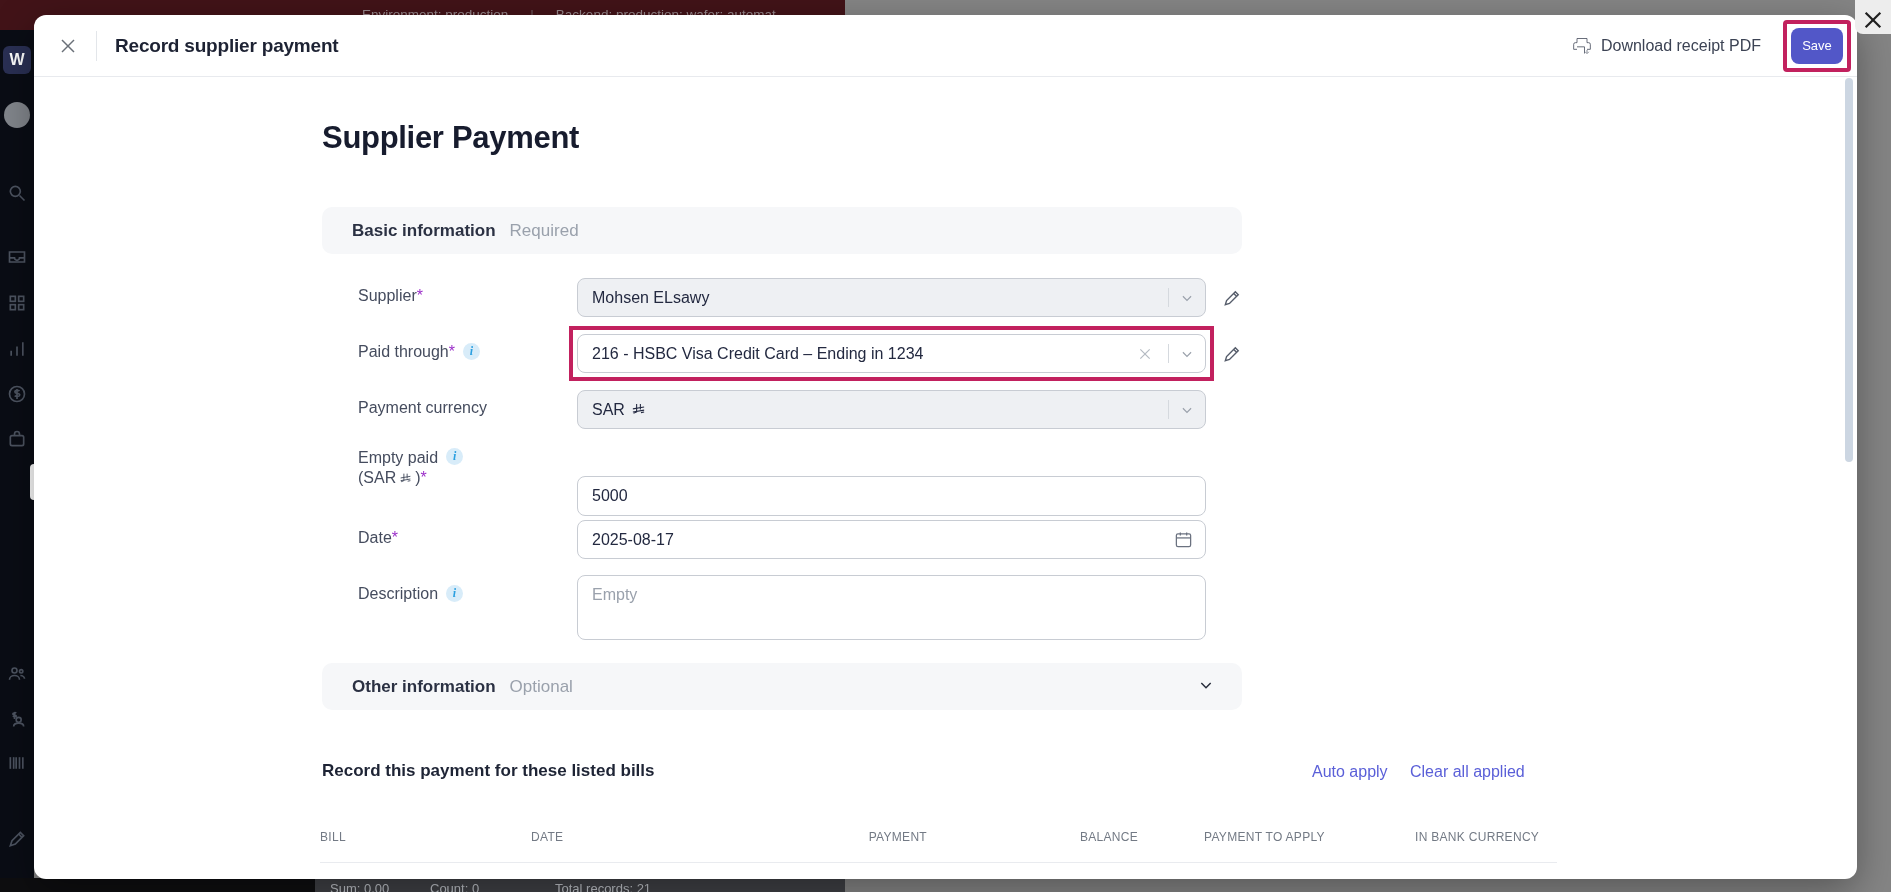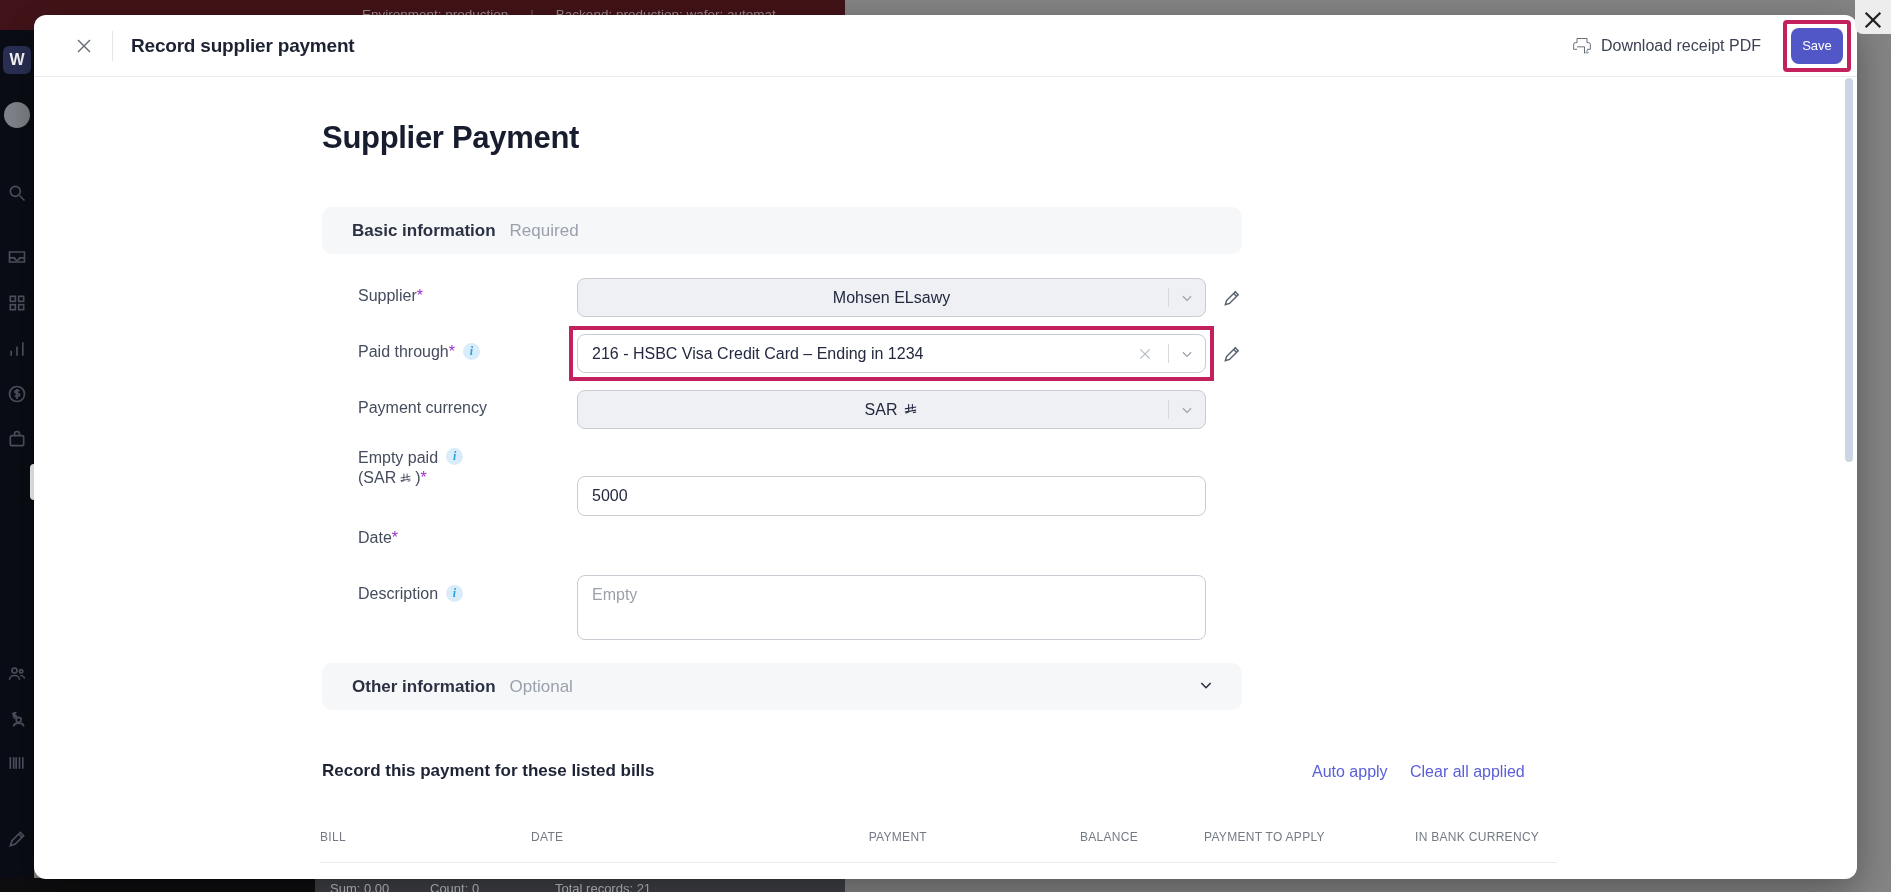--- a/index.html
+++ b/index.html
@@ -22,21 +22,21 @@
   .sb-pill { position:absolute; left:30px; top:434px; width:8px; height:36px; background:#ffffff; border-radius:4px; }
   .app-statusbar-dark1 { position:absolute; left:0; top:878px; width:315px; height:14px; background:#0e0e10; }
   .app-statusbar-dark2 { position:absolute; left:315px; top:878px; width:530px; height:14px; background:#3f4045; overflow:hidden;
                          color:#bdc0c6; font-size:13px; }
   .app-statusbar-dark2 span { position:absolute; top:3px; white-space:nowrap; }
 
   
   .modal { position:absolute; left:34px; top:15px; width:1823px; height:864px; background:#ffffff; border-radius:12px;
            box-shadow:0 12px 40px rgba(0,0,0,.35); overflow:hidden; }
   .modal-header { position:absolute; left:0; top:0; width:100%; height:62px; border-bottom:1px solid #e8eaee;
-                  display:flex; align-items:center; padding-left:36px; }
+                  display:flex; align-items:center; padding-left:20px; }
   .hdr-close { width:28px; height:28px; display:flex; align-items:center; justify-content:center; cursor:pointer; }
   .hdr-close svg { width:18px; height:18px; stroke:#6a7078; stroke-width:2; }
   .hdr-divider { width:1px; height:30px; background:#e3e6ea; margin-left:14px; }
   .hdr-title { margin-left:18px; font-size:19px; font-weight:bold; color:#1d2233; letter-spacing:-0.2px; }
   .hdr-spacer { flex:1; }
   .download-btn { display:flex; align-items:center; gap:9px; color:#3c4354; font-size:16px; cursor:pointer; margin-right:22px; }
   .download-btn svg { width:20px; height:20px; stroke:#4a5160; }
   .save-annotation { width:68px; height:52px; border:4px solid #c2215e; border-radius:4px; margin-right:6px;
                      display:flex; align-items:center; justify-content:center; }
   .save-btn { width:52px; height:36px; background:#5257c8; border:none; border-radius:8px; color:#fff; font-size:13px;
@@ -54,21 +54,21 @@
   .section-bar .s-chevron svg { width:16px; height:16px; stroke:#262b3a; stroke-width:2.2; }
 
   .fld-label { position:absolute; left:324px; font-size:16px; color:#454c5e; display:flex; align-items:flex-start; gap:8px; }
   .req { color:#9b2fc9; }
   .info-badge { width:17px; height:17px; border-radius:50%; background:#d8ecf9; color:#2a9fe0;
                 font-family:"Liberation Serif", serif; font-style:italic; font-weight:bold; font-size:12px;
                 display:inline-flex; align-items:center; justify-content:center; cursor:pointer; }
 
   .field { position:absolute; left:543px; width:629px; height:39px; border:1px solid #c8ccd3; border-radius:8px;
            display:flex; align-items:center; padding:0 14px; font-size:16px; color:#232940; }
-  .field.gray { background:#eef0f3;justify-content:center; }
+  .field.gray { background:#eef0f3; }
   .field.white { background:#ffffff; }
   .field .chev { position:absolute; right:11px; width:14px; height:14px; }
   .field .chev svg { width:14px; height:14px; stroke:#9aa1ab; stroke-width:2; }
   .field .vsep { position:absolute; right:36px; top:9px; bottom:9px; width:1px; background:#d5d9de; }
   .field .clear-x { position:absolute; right:52px; width:16px; height:16px; cursor:pointer; }
   .field .clear-x svg { width:16px; height:16px; stroke:#b4bac2; stroke-width:1.8; }
   .field .cal { position:absolute; right:12px; width:19px; height:19px; }
   .field .cal svg { width:19px; height:19px; stroke:#6b7280; stroke-width:1.6; }
   input.field-input { outline:none; font-family:"Liberation Sans", sans-serif; }
   textarea.field-area { position:absolute; left:543px; width:629px; height:65px; border:1px solid #c8ccd3; border-radius:8px;
@@ -309,20 +309,31 @@
                 <path d="M16 17l5-1"></path>
               </svg></span><span>)</span><span class="req">*</span>
         </span>
         <span class="info-badge">i</span>
       </div>
       <input class="field white field-input" style="top: 379px; height: 40px; position: absolute; margin-top: 20px;" value="5000">
 
       <div class="fld-label" style="top:452px">
         <span><span>Date</span><span class="req">*</span></span>
       </div>
+      <div class="field white" style="top:443px">
+        <span>2025-08-17</span>
+        <span class="cal">
+          <svg viewBox="0 0 24 24" fill="none">
+              <rect x="3" y="5" width="18" height="16" rx="2"></rect>
+              <line x1="3" y1="10" x2="21" y2="10"></line>
+              <line x1="8" y1="3" x2="8" y2="7"></line>
+              <line x1="16" y1="3" x2="16" y2="7"></line>
+            </svg>
+        </span>
+      </div>
 
       <div class="fld-label" style="top:508px">
         <span>Description</span>
         <span class="info-badge">i</span>
       </div>
       <textarea class="field-area" style="top: 498px;" placeholder="Empty"></textarea>
 
       <div class="section-bar" style="top:586px">
         <span class="s-title">Other information</span>
         <span class="s-badge">Optional</span>

